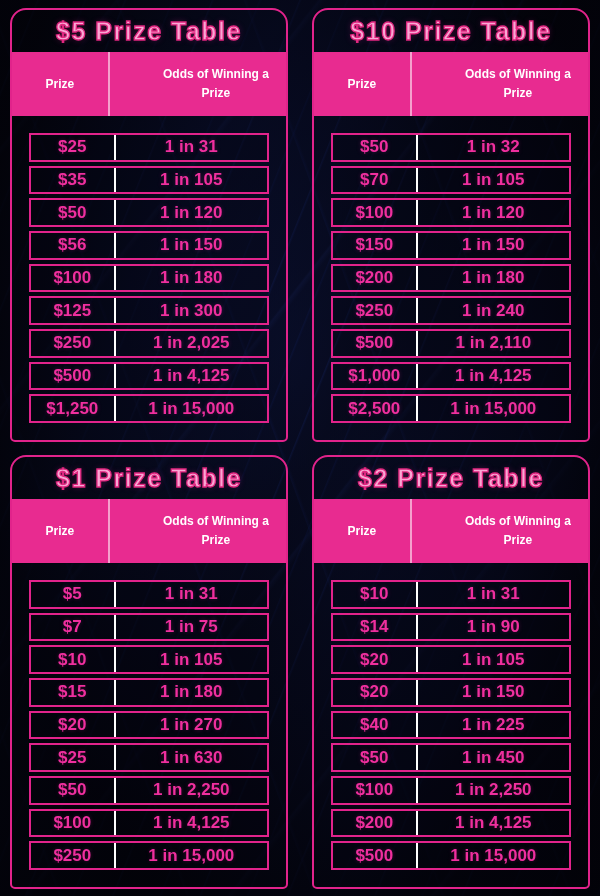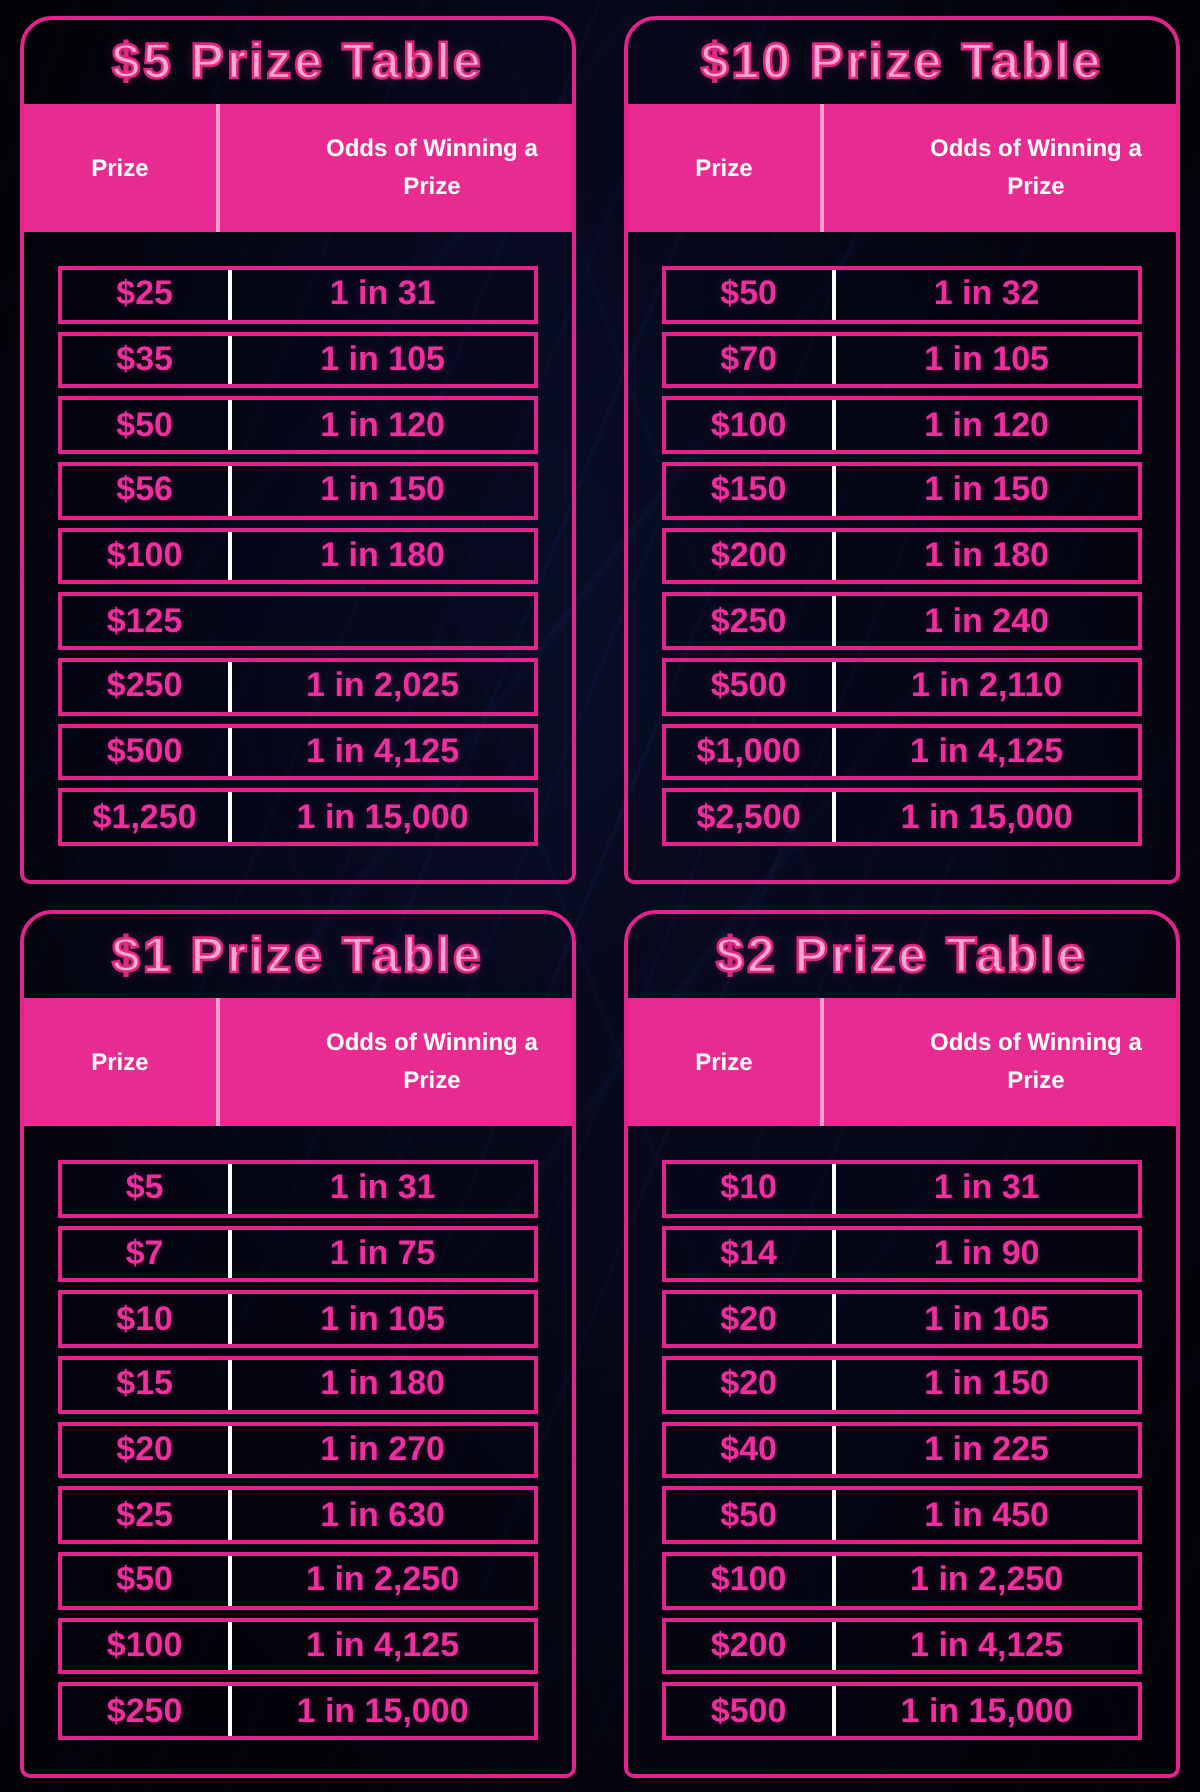--- a/index.html
+++ b/index.html
@@ -113,20 +113,21 @@
       <div class="row">
           <div class="cell prize">$56</div>
           <div class="cell odds">1 in 150</div>
         </div>
       <div class="row">
           <div class="cell prize">$100</div>
           <div class="cell odds">1 in 180</div>
         </div>
       <div class="row">
           <div class="cell prize">$125</div>
+          <div class="cell odds">1 in 300</div>
         </div>
       <div class="row">
           <div class="cell prize">$250</div>
           <div class="cell odds">1 in 2,025</div>
         </div>
       <div class="row">
           <div class="cell prize">$500</div>
           <div class="cell odds">1 in 4,125</div>
         </div>
       <div class="row">

